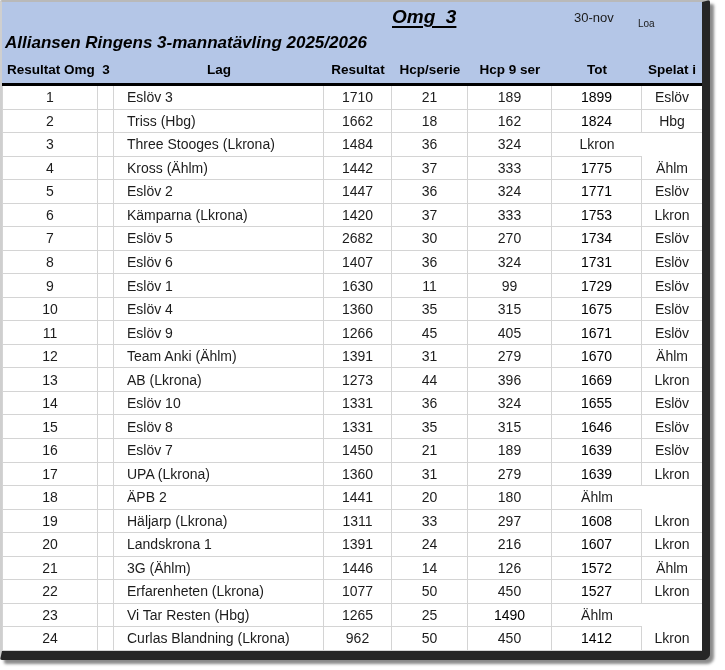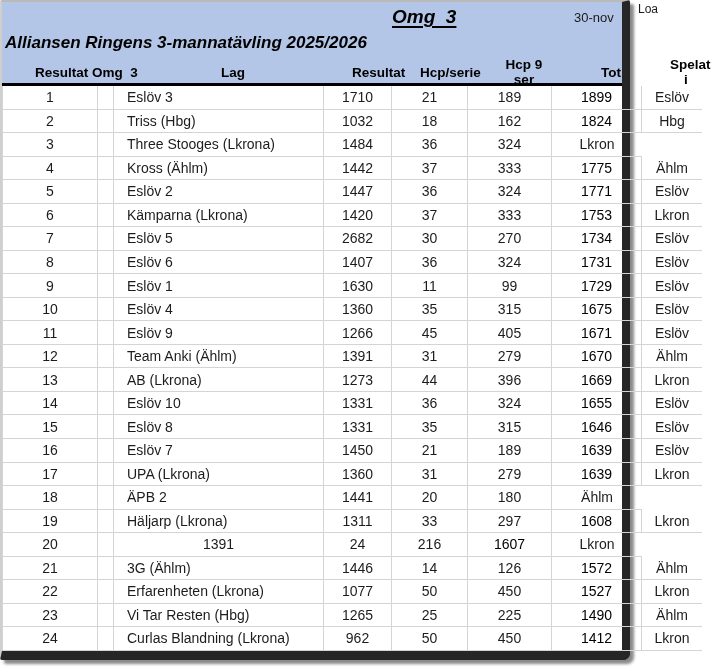--- a/index.html
+++ b/index.html
@@ -1,49 +1,49 @@
 <!DOCTYPE html>
 <html><head>
 <meta charset="utf-8">
 <style>
   html,body{margin:0;padding:0;background:#ffffff;font-family:"Liberation Sans",sans-serif;}
   .stage{position:relative;width:725px;height:670px;overflow:hidden;background:#ffffff;}
 
   .frame{
-    position:absolute;left:0;top:0;width:630px;height:660px;box-sizing:border-box;
+    position:absolute;left:0;top:0;width:710px;height:660px;box-sizing:border-box;
     background:#0f766e;
     border-top:2px solid #b9b9b9;
     border-left:2px solid #cfcfcf;
     border-right:8px solid #262626;
     border-bottom:9px solid #262626;
     border-radius:2px 2px 7px 2px;
     box-shadow:4px 4px 3px #8a8a8a;
   }
 
   .head{position:relative;height:81px;background:#b4c6e7;}
   .round{
     position:absolute;left:390px;top:4px;
     font-size:19px;font-weight:bold;font-style:italic;color:#000;
     white-space:pre;
     text-decoration:underline;text-decoration-thickness:2px;text-underline-offset:3px;
   }
   .date{position:absolute;left:572px;top:8px;font-size:13px;color:#1a1a1a;}
-  .sig{position:absolute;left:636px;top:0;font-size:12px;color:#1a1a1a;}
+  .sig{position:absolute;left:636px;top:16px;font-size:10px;color:#1a1a1a;}
   .title{
     position:absolute;left:3px;top:31px;
     font-size:17px;font-weight:bold;font-style:italic;color:#000;white-space:pre;
   }
 
   :root{--cols:96px 16px 210px 68px 76px 84px 90px 60px;}
 
   .colheads{
     position:absolute;left:0;right:0;bottom:1px;height:25px;
     display:grid;grid-template-columns:var(--cols);align-items:center;
   }
-  .h{font-size:13.5px;font-weight:bold;color:#000;text-align:center;margin-left:28px;}
+  .h{font-size:13.5px;font-weight:bold;color:#000;text-align:center;}
   .h-first{grid-column:1 / 3;text-align:left;padding-left:5px;white-space:pre;}
 
   .rule{height:3px;background:#000000;}
 
   .grid{background:#ffffff;}
   .row{display:grid;grid-template-columns:var(--cols);height:23.54px;}
   .cell{
     box-sizing:border-box;display:flex;align-items:center;justify-content:center;
     border-right:1px solid #d4d4d4;border-bottom:1px solid #d4d4d4;
     font-size:14px;color:#1c1c1c;overflow:hidden;white-space:nowrap;
@@ -87,21 +87,21 @@
     <div class="cell c-num">21</div>
     <div class="cell c-num">189</div>
     <div class="cell c-tot">1899</div>
     <div class="cell c-spelat">Eslöv</div>
   </div>
 
   <div class="row">
     <div class="cell c-rank">2</div>
     <div class="cell c-spacer"></div>
     <div class="cell c-lag">Triss (Hbg)</div>
-    <div class="cell c-num">1032</div>
+    <div class="cell c-num">1662</div>
     <div class="cell c-num">18</div>
     <div class="cell c-num">162</div>
     <div class="cell c-tot">1824</div>
     <div class="cell c-spelat">Hbg</div>
   </div>
 
   <div class="row">
     <div class="cell c-rank">3</div>
     <div class="cell c-spacer"></div>
     <div class="cell c-lag">Three Stooges (Lkrona)</div>
@@ -282,20 +282,21 @@
     <div class="cell c-num">1311</div>
     <div class="cell c-num">33</div>
     <div class="cell c-num">297</div>
     <div class="cell c-tot">1608</div>
     <div class="cell c-spelat">Lkron</div>
   </div>
 
   <div class="row">
     <div class="cell c-rank">20</div>
     <div class="cell c-spacer"></div>
+    <div class="cell c-lag">Landskrona 1</div>
     <div class="cell c-num">1391</div>
     <div class="cell c-num">24</div>
     <div class="cell c-num">216</div>
     <div class="cell c-tot">1607</div>
     <div class="cell c-spelat">Lkron</div>
   </div>
 
   <div class="row">
     <div class="cell c-rank">21</div>
     <div class="cell c-spacer"></div>
@@ -317,21 +318,20 @@
     <div class="cell c-tot">1527</div>
     <div class="cell c-spelat">Lkron</div>
   </div>
 
   <div class="row">
     <div class="cell c-rank">23</div>
     <div class="cell c-spacer"></div>
     <div class="cell c-lag">Vi Tar Resten (Hbg)</div>
     <div class="cell c-num">1265</div>
     <div class="cell c-num">25</div>
-    <div class="cell c-num">225</div>
     <div class="cell c-tot">1490</div>
     <div class="cell c-spelat">Ählm</div>
   </div>
 
   <div class="row">
     <div class="cell c-rank">24</div>
     <div class="cell c-spacer"></div>
     <div class="cell c-lag">Curlas Blandning (Lkrona)</div>
     <div class="cell c-num">962</div>
     <div class="cell c-num">50</div>

